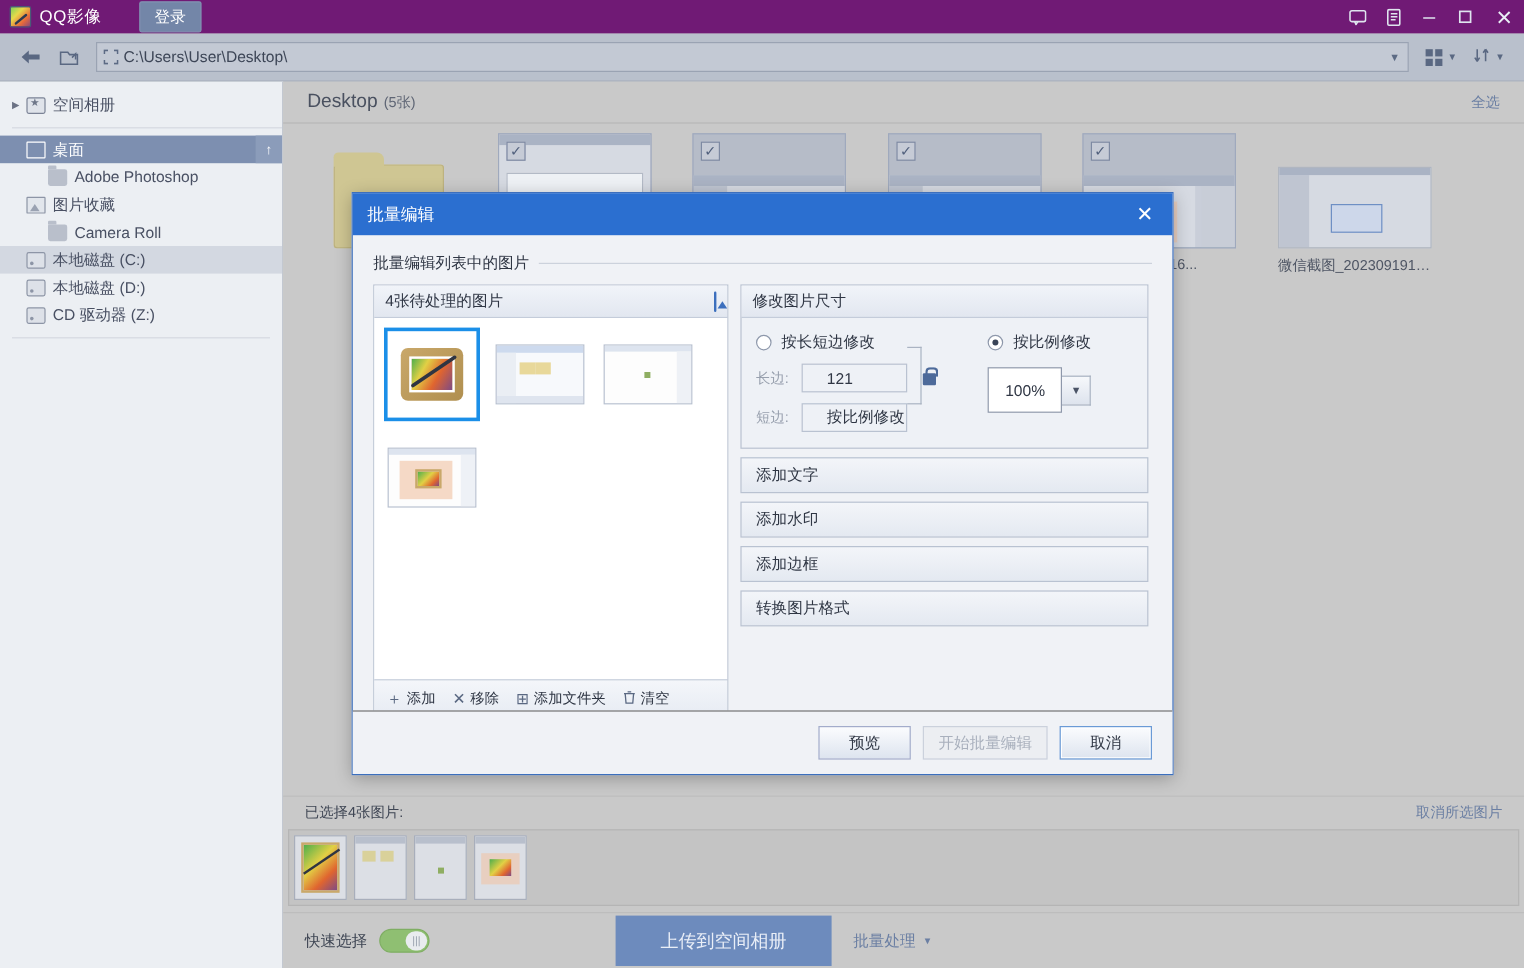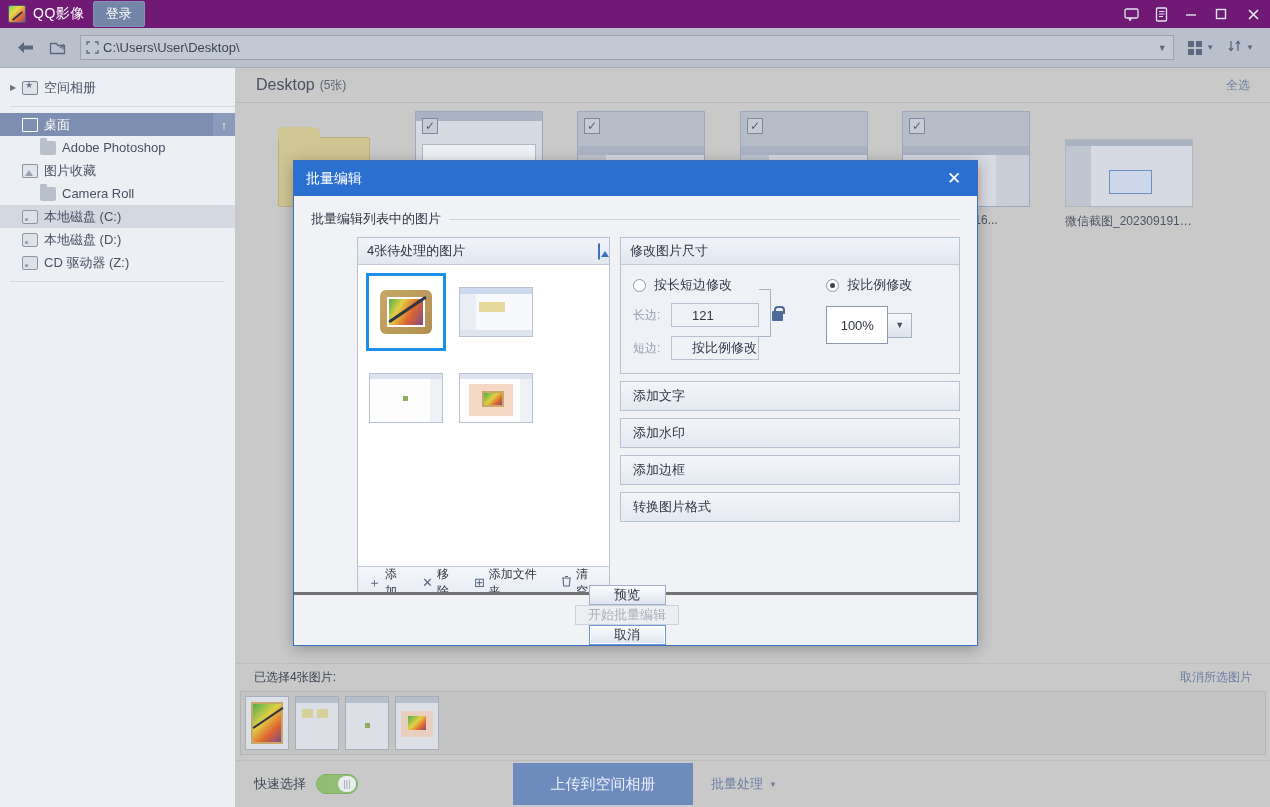--- a/index.html
+++ b/index.html
@@ -23,21 +23,21 @@
     border: 1px solid #4a5a78; border-radius: 2px;
     background: linear-gradient(135deg, #7dd35c 0%, #e8d84a 35%, #e86a3a 70%, #8a4a7a 100%);
     position: relative; flex: 0 0 auto;
   }
   .tb-logo::after {
     content: ""; position: absolute; left: 2px; top: 9px; width: 13px; height: 2px;
     background: #2e3a52; transform: rotate(-40deg); border-radius: 1px;
   }
   .tb-title { color: #ffffff; font-size: 14px; letter-spacing: .5px; }
   .tb-login {
-    margin-left: 8px; color: #ffffff; font-size: 13px;
+    margin-left: 31px; color: #ffffff; font-size: 13px;
     padding: 3px 12px; border: 1px solid #8292b2; background: #7386a8; border-radius: 2px;
   }
   .tb-right { margin-left: auto; display: flex; align-items: center; height: 28px; }
   .tb-btn {
     width: 30px; height: 28px; display: flex; align-items: center; justify-content: center;
     color: #dfe5ef;
   }
   .tb-btn:last-child { width: 34px; }
 
   
@@ -209,21 +209,21 @@
   }
   .panel-head .right-ic { margin-left:auto; }
   .ic-img-btn {
     width:17px; height:15px; border:1px solid #3c6fbd; background:#eef2f9; position:relative; border-radius:1px;
   }
   .ic-img-btn::after{
     content:""; position:absolute; left:2px; bottom:2px; width:0;height:0;
     border-left:4px solid transparent;border-right:4px solid transparent;border-bottom:6px solid #3c6fbd;
   }
 
-  .leftcol { width:296px;margin-left:46px; }
+  .leftcol { width:296px; }
   .thumb-list { height: 301px; background:#ffffff; padding: 8px; display:flex; flex-wrap:wrap; align-content: flex-start; gap: 8px 10px;}
   .thumb {
     width: 80px; height: 78px; display:flex; align-items:center; justify-content:center;
     background:#ffffff; position:relative;
   }
   .thumb.sel { border:3px solid #1b8fe8; }
   .thumb .inner { width: 74px; height: 50px; position:relative; overflow:hidden; }
   .ps-ic {
     width: 52px; height: 44px; border-radius:6px; position:relative;
     background: linear-gradient(135deg,#c9a86a,#b08f4f);
@@ -293,22 +293,22 @@
     flex:1; height:24px; border:1px solid #9aa3b3; background:#ffffff;
     display:flex; align-items:center; padding-left:7px; font-size:13px; color:#2f3644;
   }
   .btn {
     height:26px; min-width:56px; padding: 0 12px;
     border:1px solid #a3accb; background: linear-gradient(#fbfcfe,#dde4ef);
     display:flex; align-items:center; justify-content:center; font-size:13px; color:#2f3644;
   }
   .dlg-foot {
     position:absolute; left:0; bottom:0; width:683px; height:53px;
-    border-top:3px solid #737373; background:#f0f2f6;
-    display:flex; align-items:center; justify-content:flex-end; padding-right:17px;flex-direction:column;
+    border-top:1px solid #737373; background:#f0f2f6;
+    display:flex; align-items:center; justify-content:flex-end; gap:10px; padding-right:17px;
   }
   .btn.big { height:28px; min-width:77px; }
   .btn.disabled { color:#a9b0bd; background:#eceef2; border-color:#cbd1dc; }
   .btn.focus { border-color:#6a9ad6; box-shadow: inset 0 0 0 1px #ffffff; }
 </style>
 </head>
 <body>
 
 <div class="app">
 

